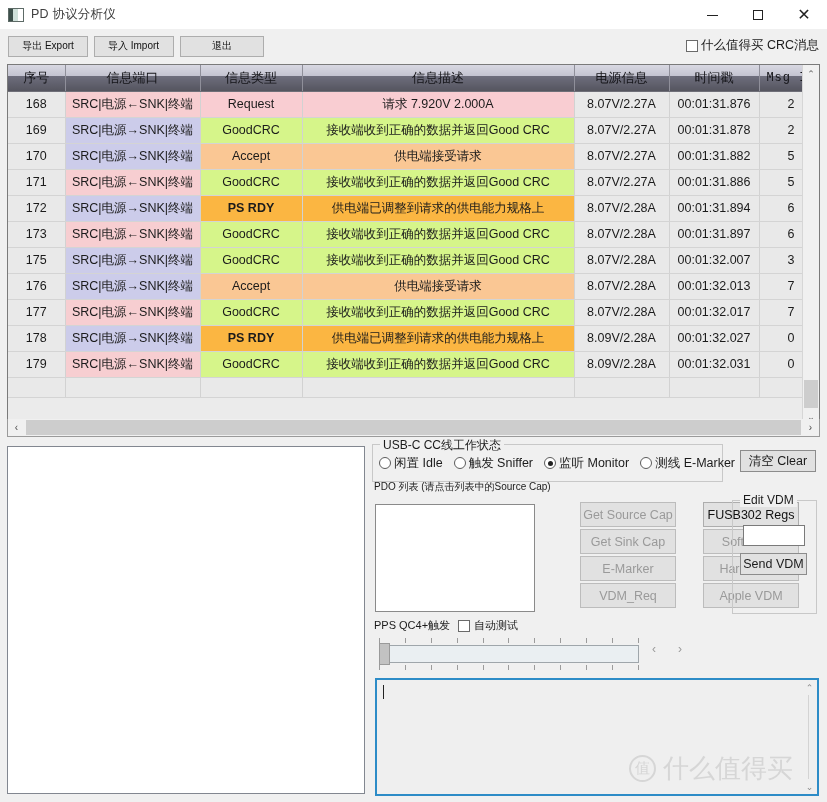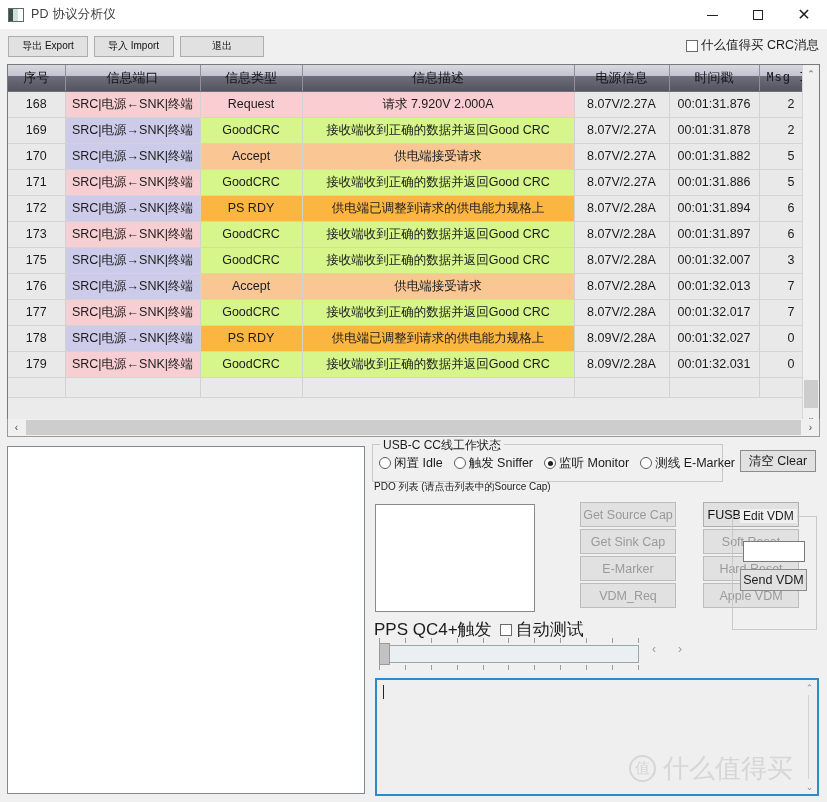--- a/index.html
+++ b/index.html
@@ -90,21 +90,21 @@
   td.c-desc  { width: 272px; }
   td.c-pwr   { width: 95px; }
   td.c-time  { width: 90px; }
   td.c-msg   { width: 44px; border-right: 1px solid #cfcfcf; }
   
   .tint-pink   { background: #f7ced1 !important; }
   .tint-lav    { background: #ccccea !important; }
   .tint-req    { background: #f9cdd2 !important; }
   .tint-crc    { background: #d6f58a !important; }
   .tint-accept { background: #fac794 !important; }
-  .tint-psrdy  { background: #fbb642 !important; }
+  .tint-psrdy  { background: #fbb642 !important; font-weight: bold; }
   .tint-desc-req    { background: #f9cdd2 !important; }
   .tint-desc-crc    { background: #d6f58a !important; }
   .tint-desc-accept { background: #fac794 !important; }
   .tint-desc-psrdy  { background: #fbb642 !important; margin-top: 40px; }
   tr.filler td { background:#e9e9e9 !important; height: 20px; }
 
   
   .vscroll {
     position: absolute; right: 0; top: 0; width: 17px; height: 100%;
     background: #f0f0f0; border-left: 1px solid #d6d6d6;
@@ -171,32 +171,32 @@
   .btncol.a { left: 172px; top: 64px; }
   .btncol.b { left: 295px; top: 64px; }
   .gbtn {
     width: 96px; height: 25px; margin-bottom: 2px;
     background: #e1e1e1; border: 1px solid #adadad;
     display:flex; align-items:center; justify-content:center; font-size: 12.5px;
     color: #101010;
   }
   .gbtn.disabled { color: #9a9a9a; border-color: #bcbcbc; }
 
-  .gb-vdm { left: 360px; top: 62px; width: 85px; height: 114px; margin-top: 16px; }
+  .gb-vdm { left: 360px; top: 62px; width: 85px; height: 114px; }
   .vdm-input {
     position: absolute; left: 10px; top: 24px; width: 62px; height: 21px;
     background: #fff; border: 1px solid #7a7a7a;
   }
   .btn-sendvdm {
     position: absolute; left: 7px; top: 52px; width: 67px; height: 22px;
     background: #e1e1e1; border: 1px solid #8c8c8c;
     display:flex; align-items:center; justify-content:center; font-size: 12.5px;
   }
 
-  .pps-row { position: absolute; left: 2px; top: 180px; display:flex; align-items:flex-end; gap: 8px; font-size: 17px;}
+  .pps-row { position: absolute; left: 2px; top: 180px; display:flex; align-items:flex-end; gap: 8px; font-size: 11px;}
   .pps-auto { display:flex; align-items:center; gap: 4px; }
 
   .slider-wrap { position: absolute; left: 3px; top: 200px; width: 268px; height: 32px; }
   .ticks { position:absolute; left: 4px; right: 4px; height: 5px; display:flex; justify-content: space-between; }
   .ticks.top { top: 0; } .ticks.bot { bottom: 0; }
   .tick { width: 1px; height: 5px; background: #9b9b9b; }
   .slider-track {
     position: absolute; left: 4px; right: 4px; top: 7px; height: 18px;
     background: #eaeff2; border: 1px solid #9fa6ab;
   }

